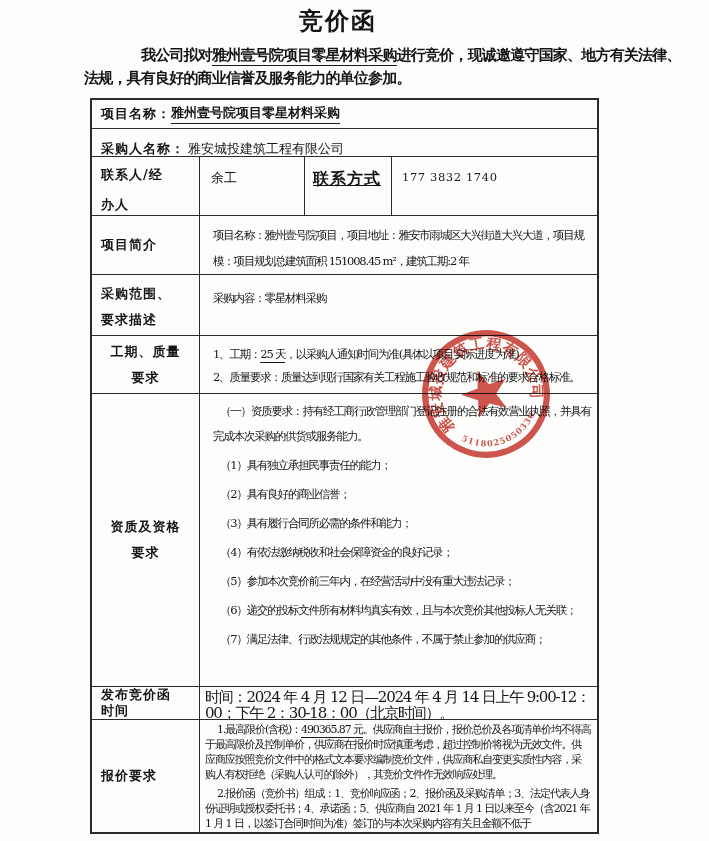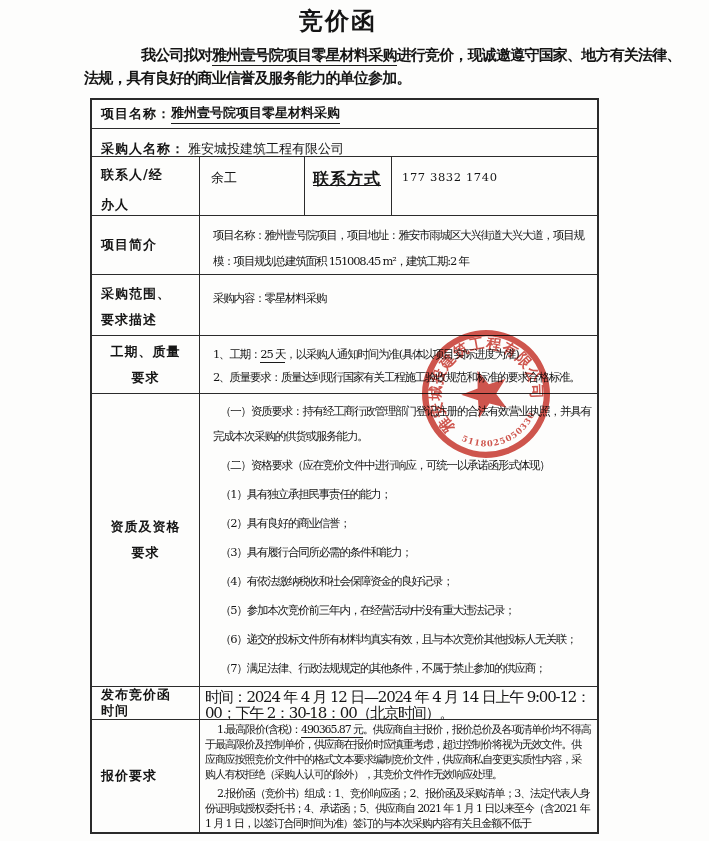--- a/index.html
+++ b/index.html
@@ -119,21 +119,20 @@
       <div>2、质量要求：质量达到现行国家有关工程施工验收规范和标准的要求合格标准。</div>
     </div>
   </div>
 
   <div class="row r7">
     <div class="cell vline lblcell">
       <span class="lbl center">资质及资格要求</span>
     </div>
     <div class="cell content c7">
       <p>（一）资质要求：持有经工商行政管理部门登记注册的合法有效营业执照，并具有完成本次采购的供货或服务能力。</p>
-      <p>（二）资格要求（应在竞价文件中进行响应，可统一以承诺函形式体现）</p>
       <p>（1）具有独立承担民事责任的能力；</p>
       <p>（2）具有良好的商业信誉；</p>
       <p>（3）具有履行合同所必需的条件和能力；</p>
       <p>（4）有依法缴纳税收和社会保障资金的良好记录；</p>
       <p>（5）参加本次竞价前三年内，在经营活动中没有重大违法记录；</p>
       <p>（6）递交的投标文件所有材料均真实有效，且与本次竞价其他投标人无关联；</p>
       <p>（7）满足法律、行政法规规定的其他条件，不属于禁止参加的供应商；</p>
     </div>
   </div>
 

